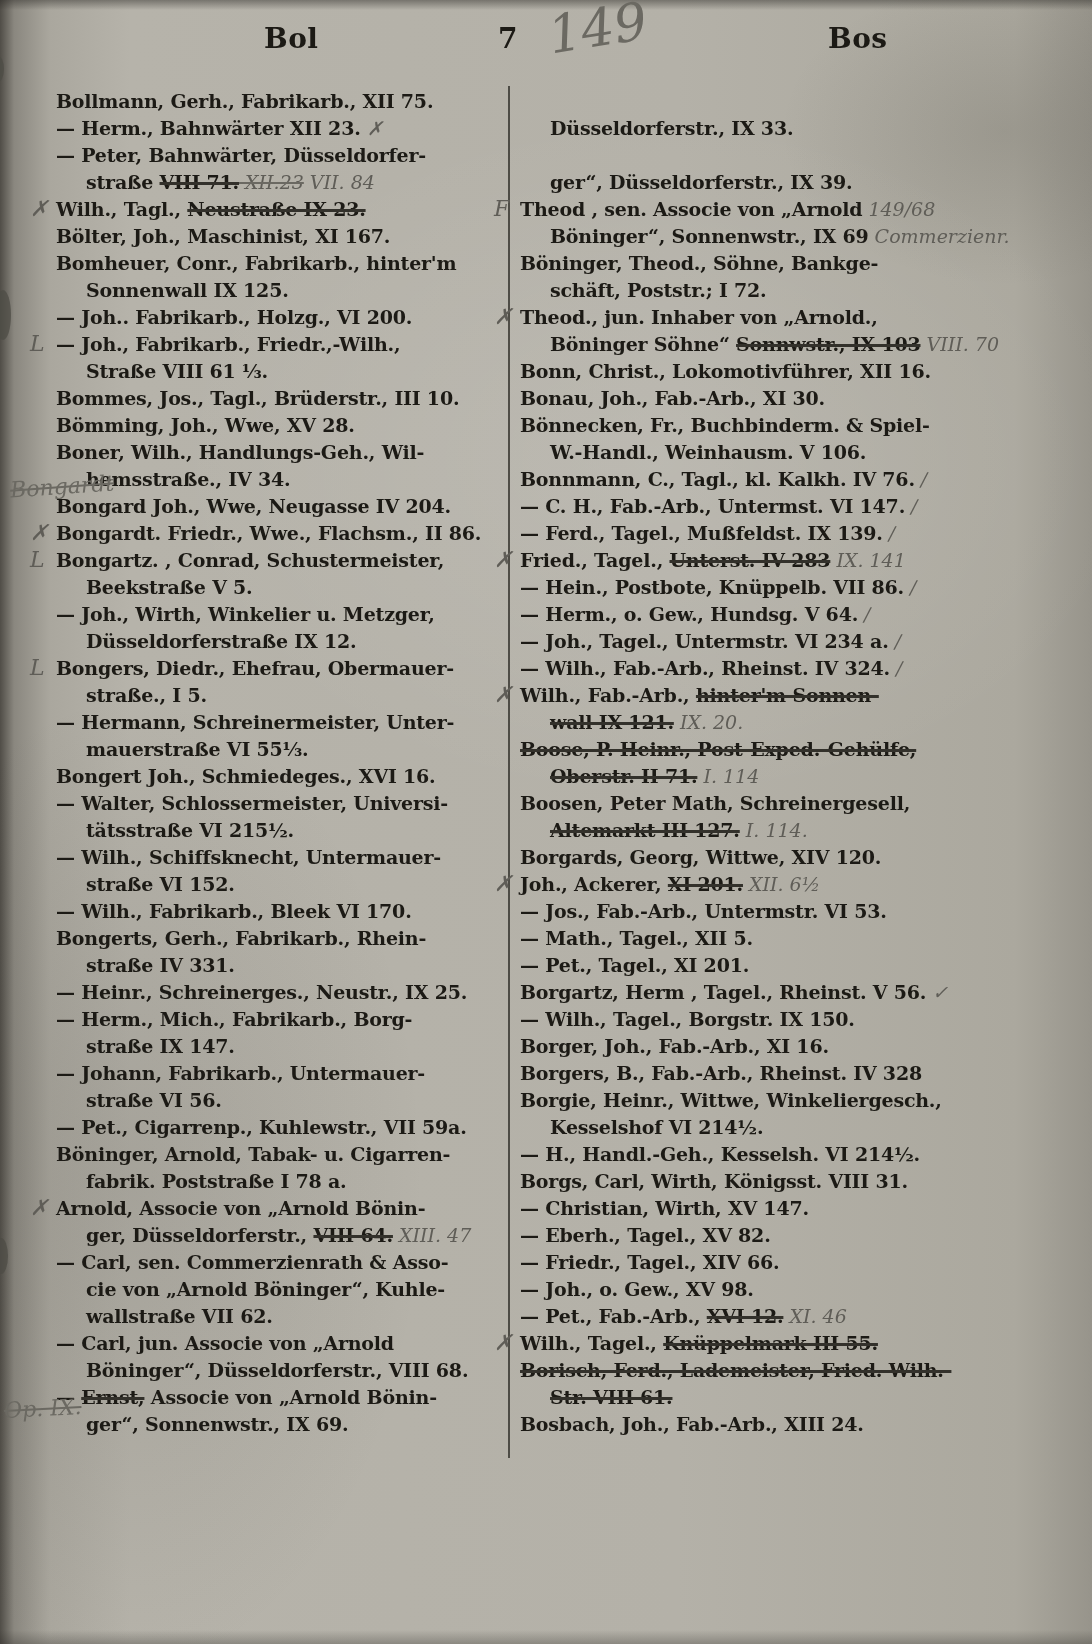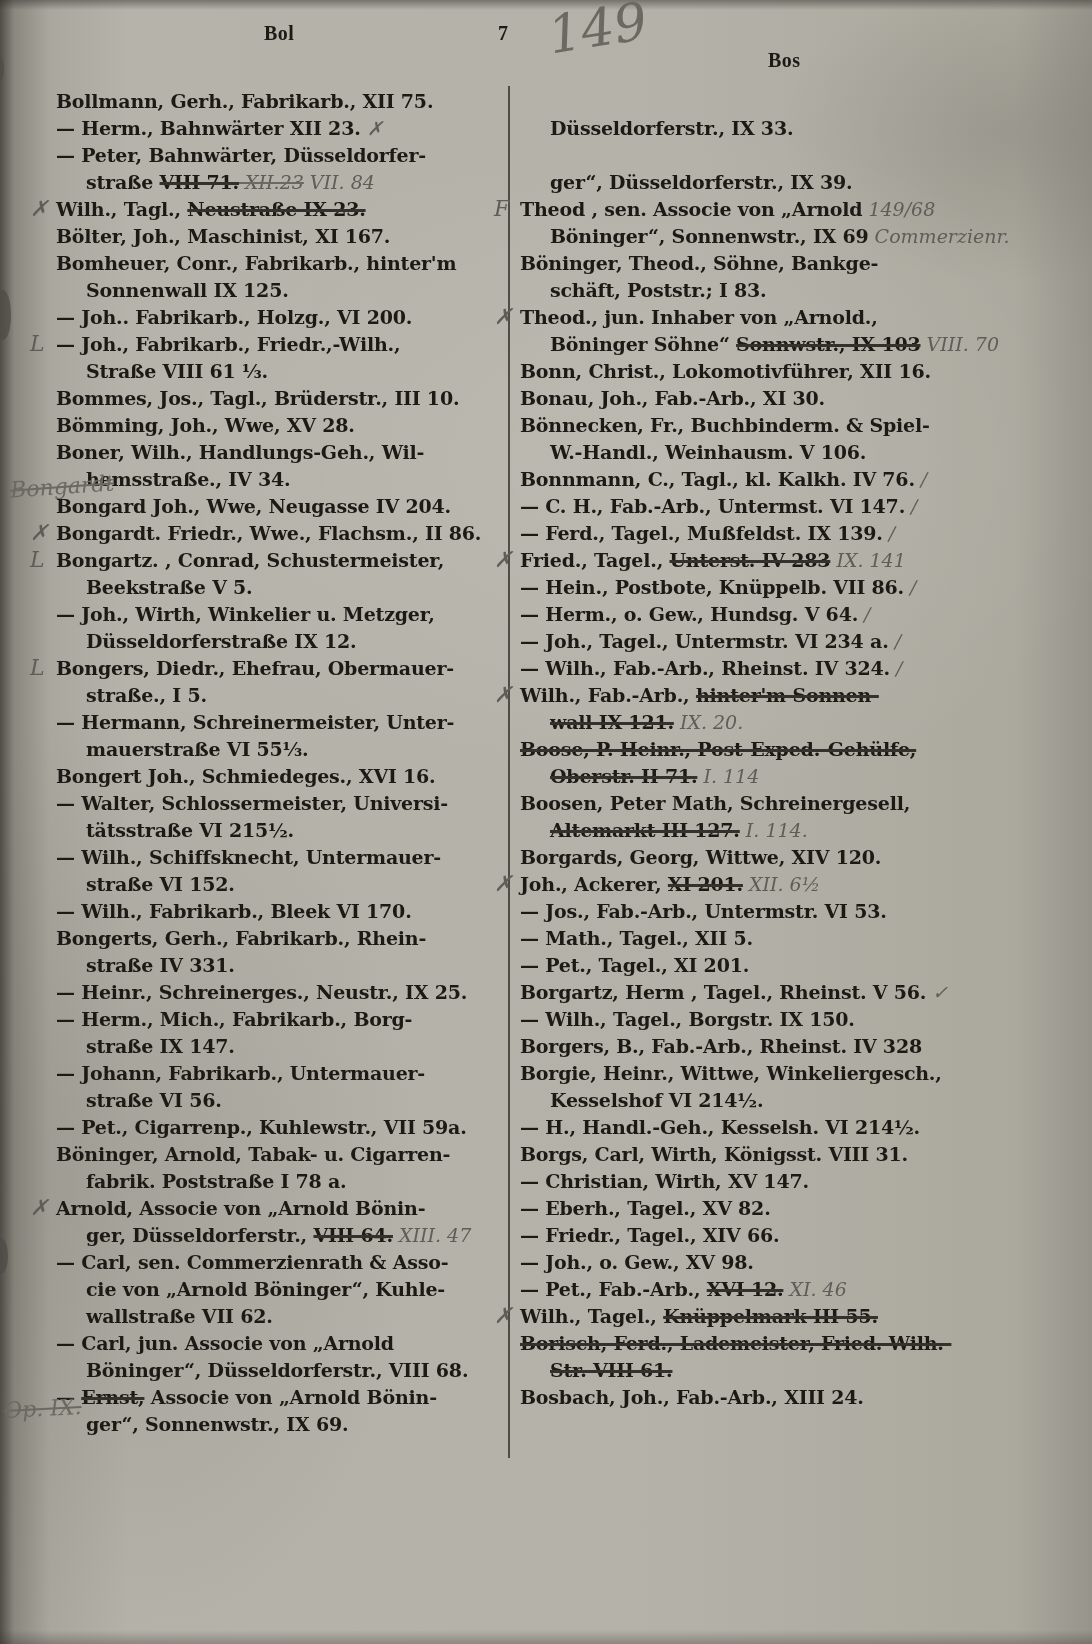--- a/index.html
+++ b/index.html
@@ -8,21 +8,21 @@
     font-family:"DejaVu Serif", serif;color:#1c1a15;
     background:
       linear-gradient(180deg, rgba(42,40,36,.45) 0px, rgba(42,40,36,0) 10px),
       linear-gradient(0deg, rgba(42,40,36,.30) 0px, rgba(42,40,36,0) 14px),
       radial-gradient(ellipse 700px 500px at 60% 28%, rgba(255,255,255,.10), transparent 70%),
       radial-gradient(ellipse 420px 700px at 12% 72%, rgba(60,58,52,.14), transparent 70%),
       radial-gradient(ellipse 320px 220px at 92% 8%, rgba(66,64,56,.16), transparent 70%),
       linear-gradient(90deg, #504d47 0px, #8a877f 14px, #aaa79e 50px, #b6b3aa 130px, #b4b1a8 62%, #aba89e 93%, #97948b 100%);
   }
   .blemish{position:absolute;background:#4e4c45;border-radius:50%;opacity:.75;}
-  .hdr{position:absolute;font-weight:700;font-size:20px;letter-spacing:.5px;font-family:Liberation Serif, serif;}
+  .hdr{position:absolute;font-weight:700;font-size:28px;letter-spacing:.5px;}
   .divider{position:absolute;left:508px;top:86px;height:1372px;width:2px;background:rgba(38,36,31,.72);}
   .col{position:absolute;top:88px;font-size:19px;line-height:27px;font-weight:700;letter-spacing:-.2px;}
   .col-left{left:56px;width:446px;}
   .col-right{left:520px;width:502px;}
   .entry{position:relative;padding-left:30px;text-indent:-30px;}
   .part{}
   .strike{text-decoration:line-through;text-decoration-thickness:2.5px;text-decoration-color:#33312b;}
   .hand{font-style:italic;font-weight:400;color:#5f5d57;letter-spacing:0;}
   .hand.strike{text-decoration-color:#6b6962;text-decoration-thickness:2px;}
   .mark{position:absolute;left:-26px;top:-1px;font-size:22px;text-indent:0;}
@@ -32,21 +32,21 @@
 </head>
 <body>
 
 <div class="page">
   <div class="blemish" style="left:-5px;top:290px;width:16px;height:50px;"></div>
   <div class="blemish" style="left:-6px;top:1238px;width:14px;height:36px;"></div>
   <div class="blemish" style="left:-8px;top:56px;width:12px;height:26px;"></div>
 
   <span class="hdr" style="left:264px;top:22px;">Bol</span>
   <span class="hdr" style="left:498px;top:22px;">7</span>
-  <span class="hdr" style="left:768px;top:22px;margin-top:27px;">Bos</span>
+  <span class="hdr" style="left:828px;top:22px;">Bos</span>
 
   <div class="divider"></div>
 
   <div class="col col-left" id="col-left">
       <div class="entry"><span class="part">Bollmann, Gerh., Fabrikarb., XII 75.</span></div>
       <div class="entry"><span class="part">— Herm., Bahnwärter XII 23. </span><span class="part hand">✗</span></div>
       <div class="entry"><span class="part">— Peter, Bahnwärter, Düsseldorfer-</span><br><span class="part">straße </span><span class="part strike">VIII 71.</span><span class="part strike hand"> XII.23</span><span class="part hand"> VII. 84</span></div>
       <div class="entry"><span class="mark hand">✗</span><span class="part">Wilh., Tagl., </span><span class="part strike">Neustraße IX 23.</span></div>
       <div class="entry"><span class="part">Bölter, Joh., Maschinist, XI 167.</span></div>
       <div class="entry"><span class="part">Bomheuer, Conr., Fabrikarb., hinter'm</span><br><span class="part">Sonnenwall IX 125.</span></div>
@@ -73,21 +73,21 @@
       <div class="entry"><span class="part">Böninger, Arnold, Tabak- u. Cigarren-</span><br><span class="part">fabrik. Poststraße I 78 a.</span></div>
       <div class="entry"><span class="mark hand">✗</span><span class="part">Arnold, Associe von „Arnold Bönin-</span><br><span class="part">ger, Düsseldorferstr., </span><span class="part strike">VIII 64.</span><span class="part hand"> XIII. 47</span></div>
       <div class="entry"><span class="part">— Carl, sen. Commerzienrath &amp; Asso-</span><br><span class="part">cie von „Arnold Böninger“, Kuhle-</span><br><span class="part">wallstraße VII 62.</span></div>
       <div class="entry"><span class="part">— Carl, jun. Associe von „Arnold</span><br><span class="part">Böninger“, Düsseldorferstr., VIII 68.</span></div>
       <div class="entry"><span class="part">— </span><span class="part strike">Ernst,</span><span class="part"> Associe von „Arnold Bönin-</span><br><span class="part">ger“, Sonnenwstr., IX 69.</span></div>
     </div>
   <div class="col col-right" id="col-right">
       <div class="entry"><br><span class="part">Düsseldorferstr., IX 33.</span></div>
       <div class="entry"><br><span class="part">ger“, Düsseldorferstr., IX 39.</span></div>
       <div class="entry"><span class="mark hand">F</span><span class="part">Theod , sen. Associe von „Arnold</span><span class="part hand"> 149/68</span><br><span class="part">Böninger“, Sonnenwstr., IX 69</span><span class="part hand"> Commerzienr.</span></div>
-      <div class="entry"><span class="part">Böninger, Theod., Söhne, Bankge-</span><br><span class="part">schäft, Poststr.; I 83.</span></div>
+      <div class="entry"><span class="part">Böninger, Theod., Söhne, Bankge-</span><br><span class="part">schäft, Poststr.; I 72.</span></div>
       <div class="entry"><span class="mark hand">✗</span><span class="part">Theod., jun. Inhaber von „Arnold.,</span><br><span class="part">Böninger Söhne“ </span><span class="part strike">Sonnwstr., IX 103</span><span class="part hand"> VIII. 70</span></div>
       <div class="entry"><span class="part">Bonn, Christ., Lokomotivführer, XII 16.</span></div>
       <div class="entry"><span class="part">Bonau, Joh., Fab.-Arb., XI 30.</span></div>
       <div class="entry"><span class="part">Bönnecken, Fr., Buchbinderm. &amp; Spiel-</span><br><span class="part">W.-Handl., Weinhausm. V 106.</span></div>
       <div class="entry"><span class="part">Bonnmann, C., Tagl., kl. Kalkh. IV 76.</span><span class="part hand"> ∕</span></div>
       <div class="entry"><span class="part">— C. H., Fab.-Arb., Untermst. VI 147.</span><span class="part hand"> ∕</span></div>
       <div class="entry"><span class="part">— Ferd., Tagel., Mußfeldst. IX 139.</span><span class="part hand"> ∕</span></div>
       <div class="entry"><span class="mark hand">✗</span><span class="part">Fried., Tagel., </span><span class="part strike">Unterst. IV 283</span><span class="part hand"> IX. 141</span></div>
       <div class="entry"><span class="part">— Hein., Postbote, Knüppelb. VII 86.</span><span class="part hand"> ∕</span></div>
       <div class="entry"><span class="part">— Herm., o. Gew., Hundsg. V 64.</span><span class="part hand"> ∕</span></div>
@@ -96,20 +96,21 @@
       <div class="entry"><span class="mark hand">✗</span><span class="part">Wilh., Fab.-Arb., </span><span class="part strike">hinter'm Sonnen-</span><br><span class="part strike">wall IX 121.</span><span class="part hand"> IX. 20.</span></div>
       <div class="entry"><span class="part strike">Boose, P. Heinr., Post-Exped.-Gehülfe,</span><br><span class="part strike">Oberstr. II 71.</span><span class="part hand"> I. 114</span></div>
       <div class="entry"><span class="part">Boosen, Peter Math, Schreinergesell,</span><br><span class="part strike">Altemarkt III 127.</span><span class="part hand"> I. 114.</span></div>
       <div class="entry"><span class="part">Borgards, Georg, Wittwe, XIV 120.</span></div>
       <div class="entry"><span class="mark hand">✗</span><span class="part">Joh., Ackerer, </span><span class="part strike">XI 201.</span><span class="part hand"> XII. 6½</span></div>
       <div class="entry"><span class="part">— Jos., Fab.-Arb., Untermstr. VI 53.</span></div>
       <div class="entry"><span class="part">— Math., Tagel., XII 5.</span></div>
       <div class="entry"><span class="part">— Pet., Tagel., XI 201.</span></div>
       <div class="entry"><span class="part">Borgartz, Herm , Tagel., Rheinst. V 56.</span><span class="part hand"> ✓</span></div>
       <div class="entry"><span class="part">— Wilh., Tagel., Borgstr. IX 150.</span></div>
+      <div class="entry"><span class="part">Borger, Joh., Fab.-Arb., XI 16.</span></div>
       <div class="entry"><span class="part">Borgers, B., Fab.-Arb., Rheinst. IV 328</span></div>
       <div class="entry"><span class="part">Borgie, Heinr., Wittwe, Winkeliergesch.,</span><br><span class="part">Kesselshof VI 214½.</span></div>
       <div class="entry"><span class="part">— H., Handl.-Geh., Kesselsh. VI 214½.</span></div>
       <div class="entry"><span class="part">Borgs, Carl, Wirth, Königsst. VIII 31.</span></div>
       <div class="entry"><span class="part">— Christian, Wirth, XV 147.</span></div>
       <div class="entry"><span class="part">— Eberh., Tagel., XV 82.</span></div>
       <div class="entry"><span class="part">— Friedr., Tagel., XIV 66.</span></div>
       <div class="entry"><span class="part">— Joh., o. Gew., XV 98.</span></div>
       <div class="entry"><span class="part">— Pet., Fab.-Arb., </span><span class="part strike">XVI 12.</span><span class="part hand"> XI. 46</span></div>
       <div class="entry"><span class="mark hand">✗</span><span class="part">Wilh., Tagel., </span><span class="part strike">Knüppelmark III 55.</span></div>

